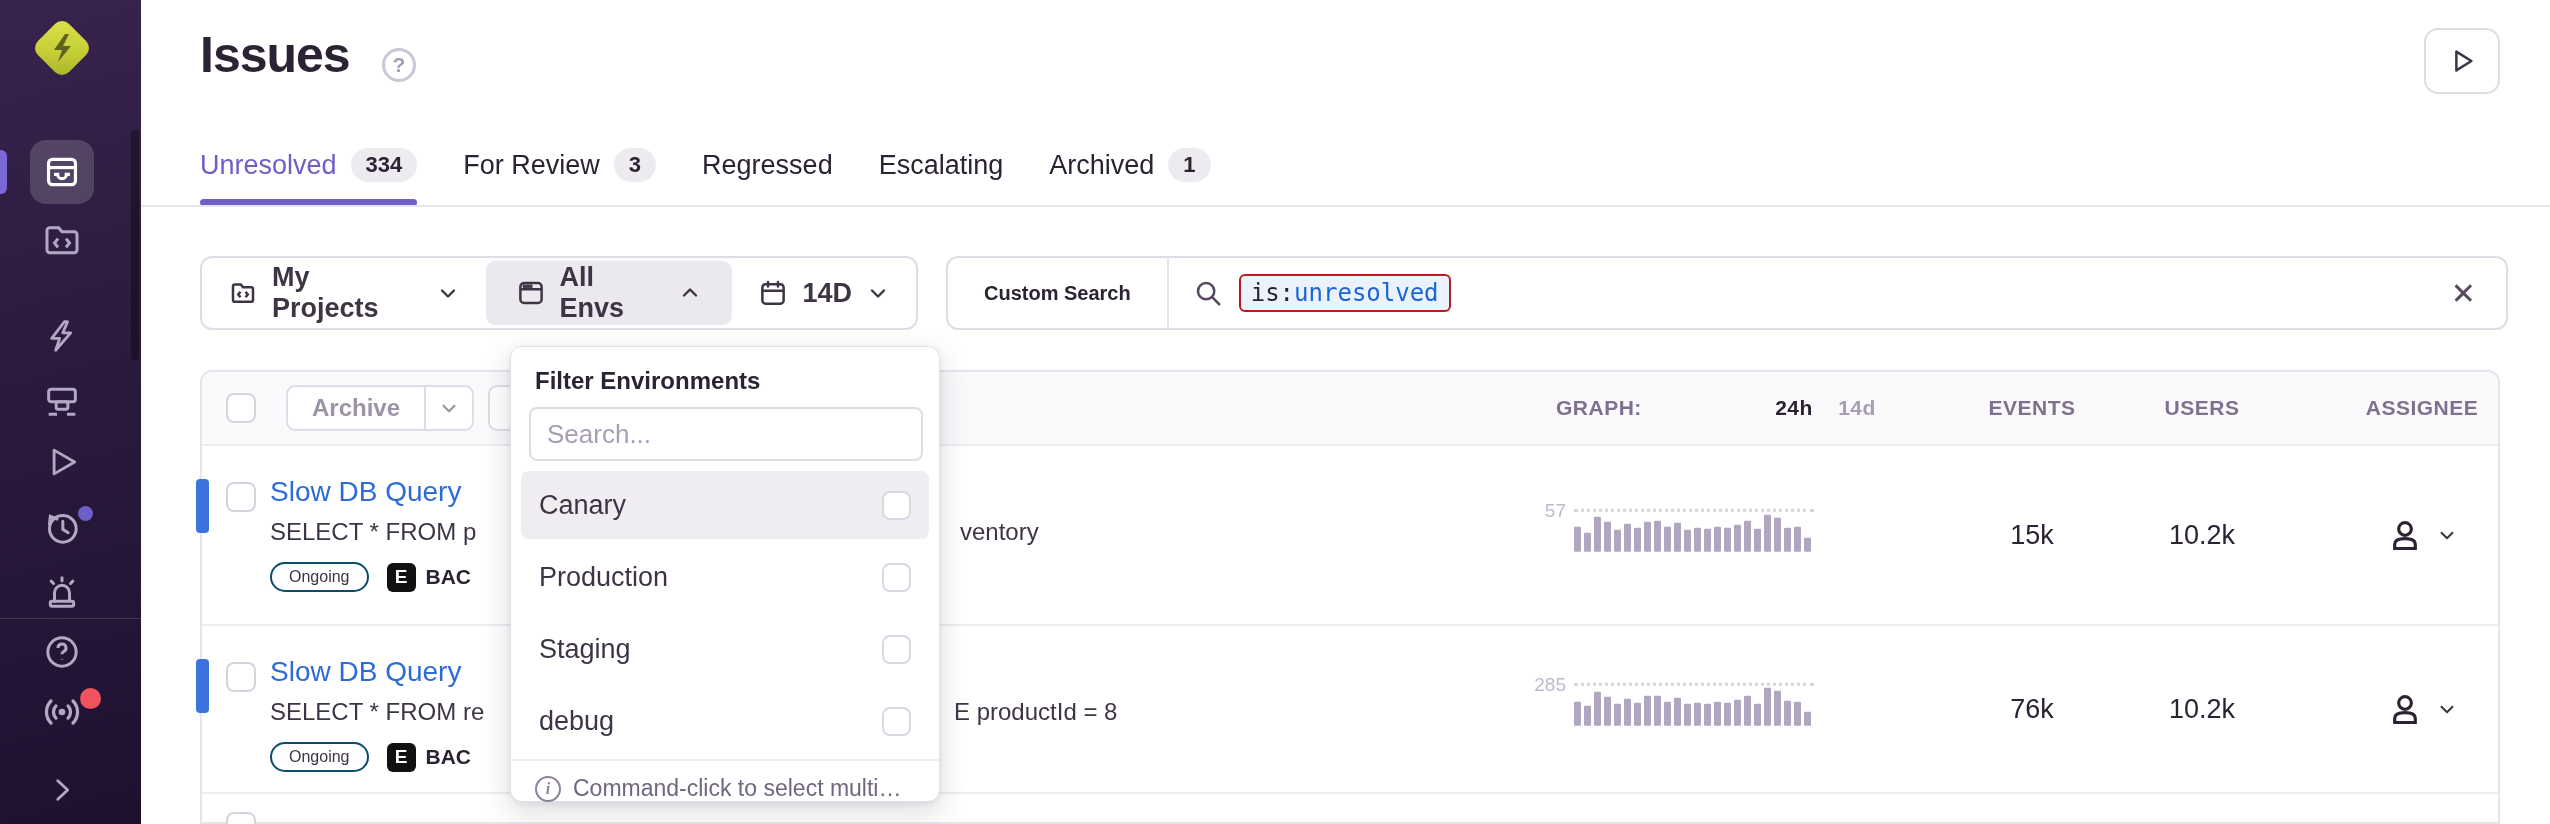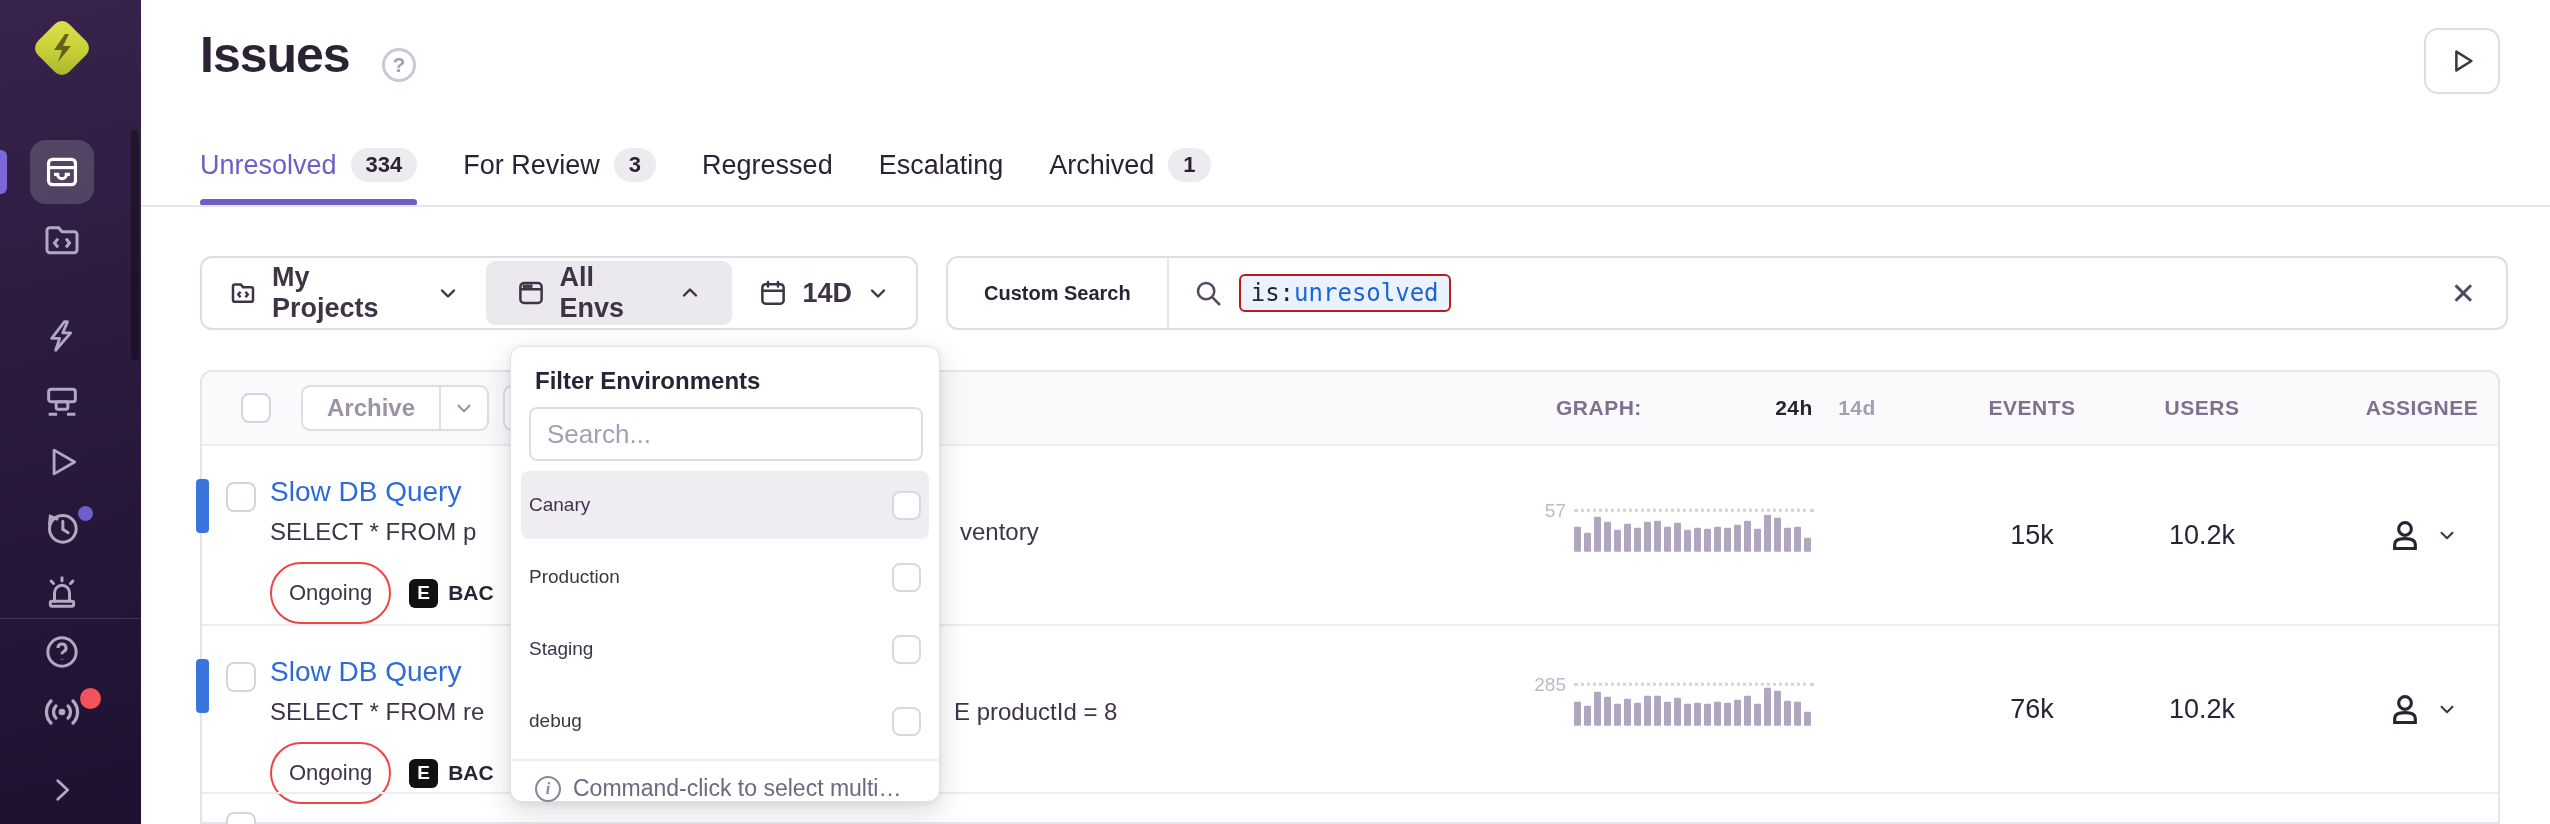--- a/index.html
+++ b/index.html
@@ -66,21 +66,21 @@
   .token { font-family:"DejaVu Sans Mono", monospace; font-size:24px;
            background:#EAF2FE; border:2px solid #b91c1c; border-radius:6px; padding:3px 10px; }
   .token .tkey { color:#1f2633; }
   .token .tval { color:#1B64D8; }
   .clear-x { margin-left:auto; font-size:30px; color:#57495f; padding:0 6px; cursor:pointer; }
 
   
   .table { position:absolute; left:200px; top:370px; width:2300px; height:454px;
            border:2px solid #E7E3EB; border-radius:12px 12px 0 0; background:#fff; }
   .thead { position:relative; height:72px; background:#FAF9FB; border-radius:10px 10px 0 0;
-           display:flex; align-items:center;padding-left:15px; }
+           display:flex; align-items:center; }
   .chk { width:30px; height:30px; border:2px solid #D8D2DF; border-radius:8px; background:#fff; flex:none; }
   .thead .chk { margin-left:24px; }
   .btn-split { display:flex; margin-left:30px; height:46px; border:2px solid #E0DCE5;
                border-radius:9px; overflow:hidden; background:#fff; }
   .btn-split .lbl { display:flex; align-items:center; padding:0 24px; font-size:24px;
                     font-weight:600; color:#9C93A7; }
   .btn-split .arr { display:flex; align-items:center; justify-content:center; width:48px;
                     border-left:2px solid #E0DCE5; color:#9C93A7; }
   .btn-plain { margin-left:14px; height:46px; border:2px solid #E0DCE5; border-radius:9px;
                background:#fff; display:flex; align-items:center; padding:0 24px;
@@ -94,22 +94,22 @@
   .row1 { height:180px; } .row2 { height:168px; } .row3 { height:34px; }
   .level-bar { position:absolute; left:-6px; top:33px; width:13px; height:54px;
                border-radius:4px; background:#3C74DD; }
   .row .chk { position:absolute; left:24px; top:36px; }
   .row-main { position:absolute; left:68px; top:30px; }
   .row-title { font-size:28px; color:#2D6BD9; font-weight:500; text-decoration:none; cursor:pointer; }
   .msg { position:relative; margin-top:10px; font-size:24px; color:#3E3446; height:30px; width:1200px; }
   .msg .m2 { position:absolute; top:0; }
   .row1 .msg .m2 { left:690px; } .row2 .msg .m2 { left:684px; }
   .meta { display:flex; align-items:center; gap:18px; margin-top:14px; }
-  .status-pill { border:2px solid #ef4444; border-radius:999px; padding:16px 17px;
-                 font-size:22px; color:#3E3446; }
+  .status-pill { border:2px solid #0c4a6e; border-radius:999px; padding:4px 17px;
+                 font-size:16px; color:#3E3446; }
   .proj { display:flex; align-items:center; gap:10px; }
   .proj-ic { width:29px; height:29px; border-radius:6px; background:#111; color:#fff;
              font-size:19px; font-weight:700; display:flex; align-items:center; justify-content:center; }
   .proj-nm { font-size:21px; font-weight:700; color:#2B2233; }
 
   .cell { position:absolute; top:0; height:100%; display:flex; align-items:center; justify-content:center; }
   .cell.events { left:1740px; width:180px; font-size:27px; color:#2B2233; }
   .cell.users  { left:1910px; width:180px; font-size:27px; color:#2B2233; }
   .cell.assign { left:2130px; width:180px; gap:12px; cursor:pointer; }
   .spark-wrap { position:absolute; left:1372px; top:50%; transform:translateY(-58%); width:240px; }
@@ -122,21 +122,21 @@
   .env-dd { position:absolute; left:510px; top:346px; width:430px; height:456px; z-index:20;
             background:#fff; border:1px solid #E4DEEA; border-radius:12px;
             box-shadow:0 10px 30px rgba(43,34,51,.16), 0 2px 6px rgba(43,34,51,.08); }
   .dd-title { margin:20px 24px 12px; font-size:24px; font-weight:700; color:#2B2233; }
   .dd-search { display:block; width:394px; margin:0 18px; height:54px; border:2px solid #E0DCE5;
                border-radius:8px; font-size:26px; padding:0 16px; color:#2B2233;
                font-family:"Liberation Sans", sans-serif; outline:none; }
   .dd-search::placeholder { color:#A79DB4; }
   .dd-items { margin:10px 10px 0; }
   .dd-item { height:68px; margin-bottom:4px; display:flex; align-items:center;
-             padding:0 8px; border-radius:8px; font-size:19px; color:#3E3446; cursor:pointer;gap:12px; }
+             padding:0 18px; border-radius:8px; font-size:27px; color:#3E3446; cursor:pointer;gap:12px; }
   .dd-item.hl { background:#EFEDF2; }
   .dd-item .chk2 { margin-left:auto; width:29px; height:29px; border:2px solid #DCD6E2;
                    border-radius:8px; background:#fff; }
   .dd-foot { border-top:2px solid #EFECF2; margin-top:4px; padding:14px 24px 0;
              display:flex; align-items:center; gap:12px; font-size:23px; color:#71667f; }
   .info-ic { width:26px; height:26px; border-radius:50%; border:2px solid #8d8299; flex:none;
              display:flex; align-items:center; justify-content:center; font-size:16px;
              font-style:italic; font-weight:700; color:#8d8299; font-family:"Liberation Serif", serif; }
 </style>
 </head>

